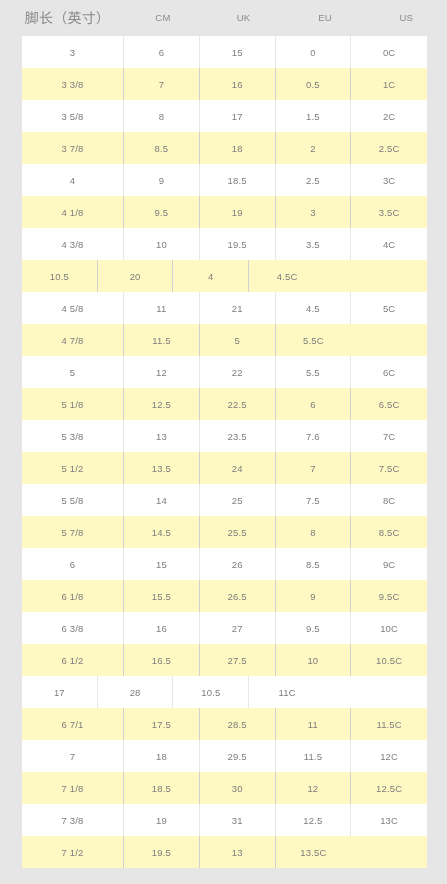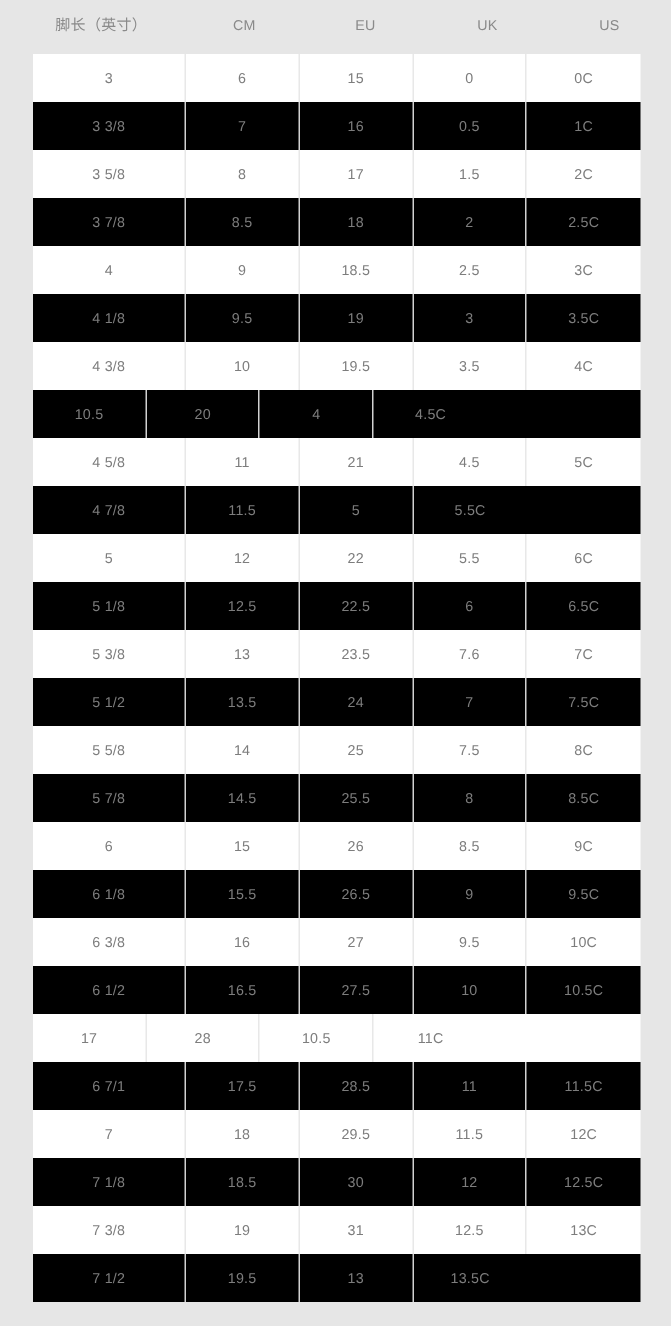--- a/index.html
+++ b/index.html
@@ -35,37 +35,37 @@
     justify-content: center;
     font-size: 9.5px;
     color: #8a8a8a;
     letter-spacing: 0.2px;
     box-sizing: border-box;
     padding: 0 2px;
     text-align: center;
     line-height: 1.2;
   }
   .chart-header .cell.first {
-    font-size: 10px;
+    font-size: 14px;
   }
 
   
   .chart-body {
     width: 100%;
     padding: 0 20px 0 22px;
     box-sizing: border-box;
   }
   .chart-row {
     display: flex;
     width: 100%;
     height: 32px;
     box-sizing: border-box;
   }
   .chart-row.odd  { background: #ffffff; }
-  .chart-row.even { background: #000000; }
+  .chart-row.even { background: #fef9c3; }
 
   .chart-row .cell {
     display: flex;
     align-items: center;
     justify-content: center;
     font-size: 9.5px;
     color: #7d7d7d;
     box-sizing: border-box;
     border-right: 1px solid #e8e8e8;
     padding: 0 2px;
@@ -96,22 +96,22 @@
   .chart-header .col-4 { width: 18.2%; }
 </style>
 </head>
 <body>
 
 <div class="size-chart">
 
   <div class="chart-header">
     <div class="cell first col-0">脚长（英寸）</div>
     <div class="cell col-1">CM</div>
+    <div class="cell col-3">UK</div>
     <div class="cell col-2">EU</div>
-    <div class="cell col-3">UK</div>
     <div class="cell col-4">US</div>
   </div>
 
   <div class="chart-body" id="chart-body">
       <div class="chart-row odd">
         <div class="cell col-0">3</div>
         <div class="cell col-1">6</div>
         <div class="cell col-2">15</div>
         <div class="cell col-3">0</div>
         <div class="cell col-4">0C</div>

